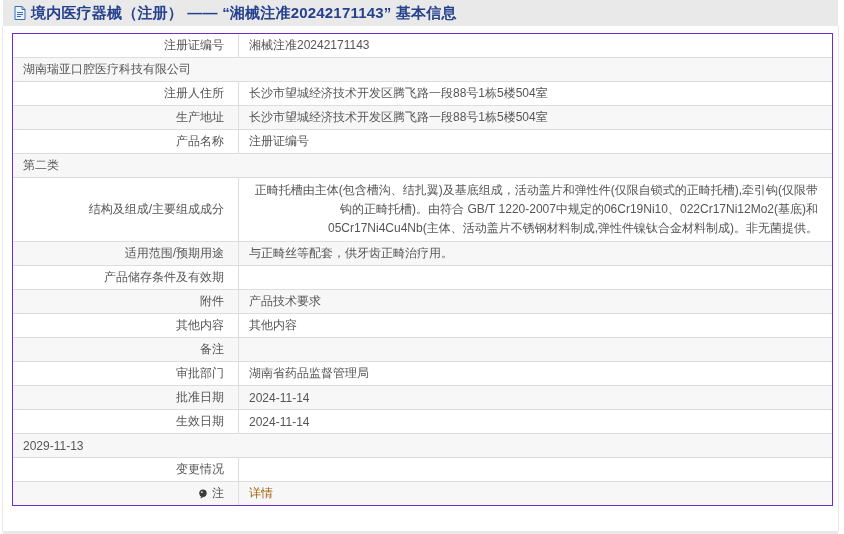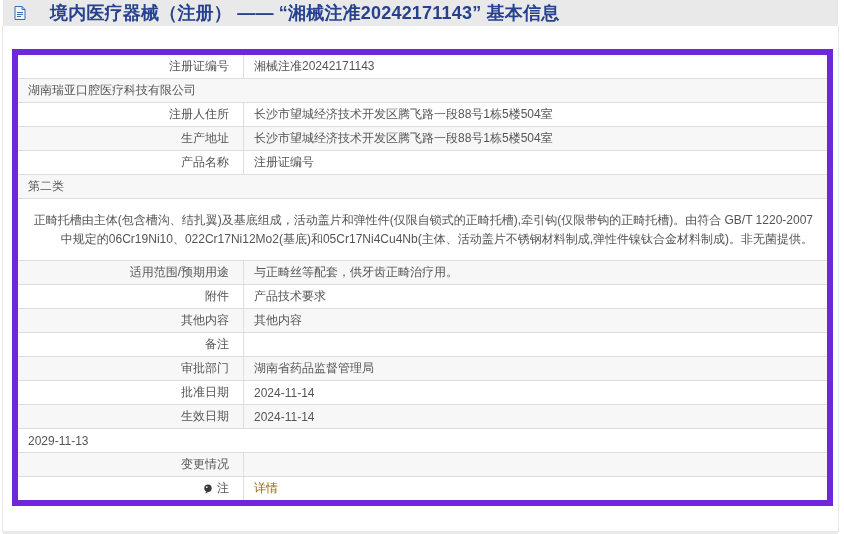--- a/index.html
+++ b/index.html
@@ -12,40 +12,40 @@
   .page { position:absolute; inset:0; background:#ffffff; }
 
   
   .header {
     position:absolute; left:3px; right:6px; top:0; height:26px;
     background:#e9e9e9;
     display:flex; align-items:center; gap:5px;
     padding-left:11px; box-sizing:border-box;
   }
   .header .title {
-    font-size:18px; font-weight:bold; color:#26418e;
-    letter-spacing:0.2px; white-space:nowrap;margin-left:19px;
+    font-size:15px; font-weight:bold; color:#26418e;
+    letter-spacing:0.2px; white-space:nowrap;
   }
   .doc-icon { display:inline-flex; }
 
   
   .container {
     position:absolute; left:2px; right:5px; top:26px; bottom:2px;
     border-left:1px solid #e8e8e8; border-right:1px solid #e8e8e8;
     background:#ffffff;
   }
   .footer-strip {
     position:absolute; left:3px; right:6px; bottom:0; height:3px;
     background:#e9e9e9;
   }
 
   
   .table {
     position:absolute; left:12px; top:33px; width:821px;
-    border:6px solid #6d28d9; box-sizing:border-box; background:#fff;margin-top:16px;
+    border:1px solid #6d28d9; box-sizing:border-box; background:#fff;
   }
   .row {
     display:flex; min-height:23px;
     border-bottom:1px solid #dddddd;
     background:#ffffff;
   }
   .row:last-child { border-bottom:none; }
   .row:nth-child(even) { background:#f7f7f7; }
   .row-tall { min-height:61px; }
 
@@ -111,28 +111,33 @@
       <div class="cell label">产品名称</div>
       <div class="cell value">注册证编号</div>
     </div>
 
     <div class="row">
       <div class="cell value">第二类</div>
     </div>
 
 
     <div class="row row-tall">
+      <div class="cell label">结构及组成/主要组成成分</div>
       <div class="cell value">正畸托槽由主体(包含槽沟、结扎翼)及基底组成，活动盖片和弹性件(仅限自锁式的正畸托槽),牵引钩(仅限带钩的正畸托槽)。由符合 GB/T 1220-2007中规定的06Cr19Ni10、022Cr17Ni12Mo2(基底)和05Cr17Ni4Cu4Nb(主体、活动盖片不锈钢材料制成,弹性件镍钛合金材料制成)。非无菌提供。</div>
     </div>
 
     <div class="row">
       <div class="cell label">适用范围/预期用途</div>
       <div class="cell value">与正畸丝等配套，供牙齿正畸治疗用。</div>
     </div>
 
+    <div class="row">
+      <div class="cell label">产品储存条件及有效期</div>
+      <div class="cell value"></div>
+    </div>
 
     <div class="row">
       <div class="cell label">附件</div>
       <div class="cell value">产品技术要求</div>
     </div>
 
     <div class="row">
       <div class="cell label">其他内容</div>
       <div class="cell value">其他内容</div>
     </div>

